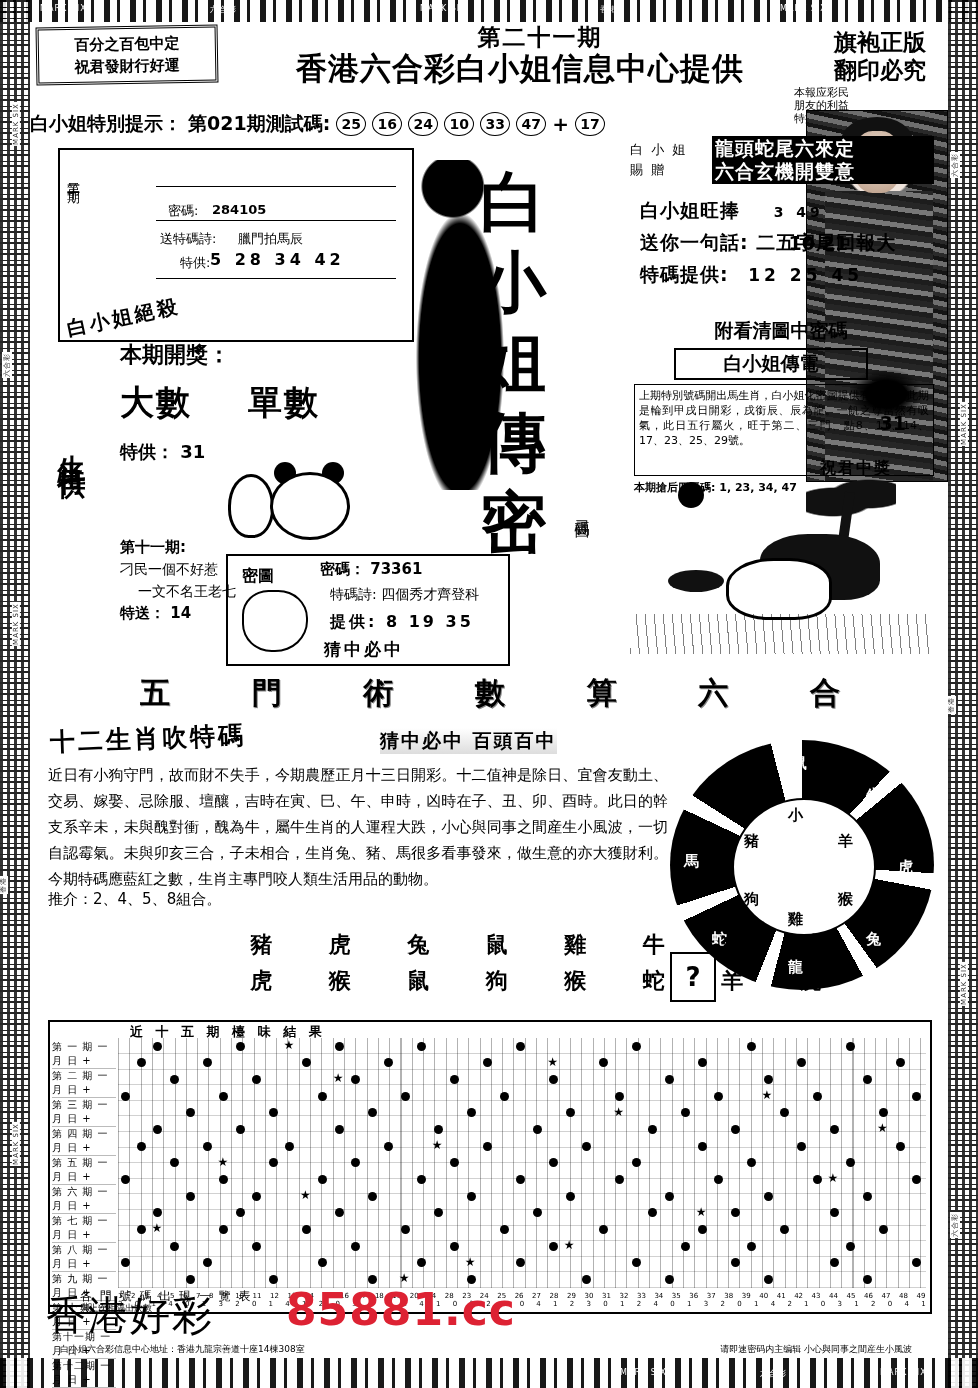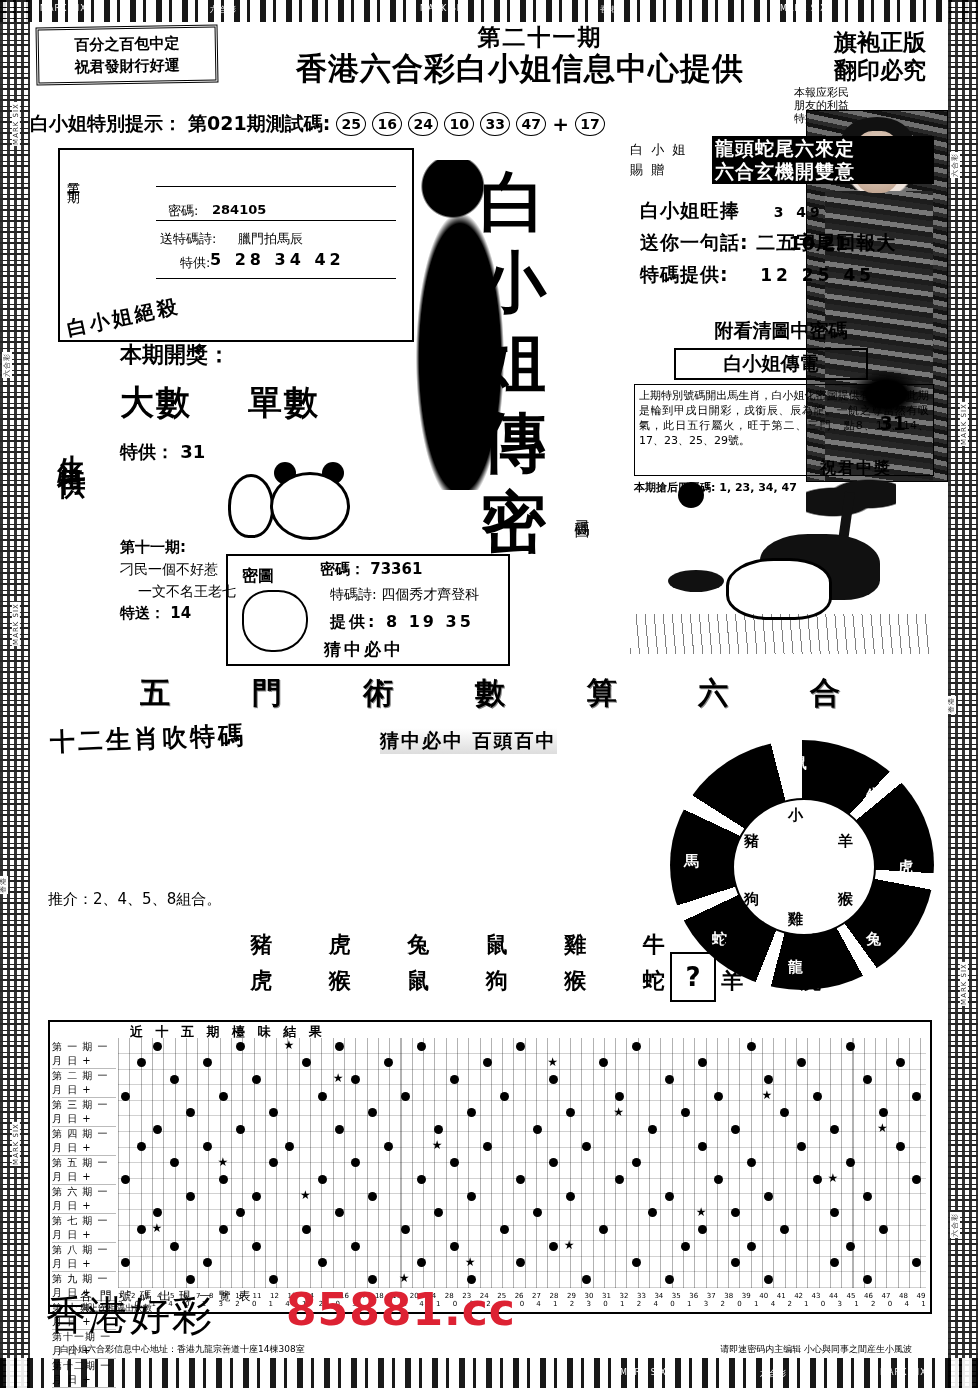--- a/index.html
+++ b/index.html
@@ -367,21 +367,21 @@
       <div class="rline" style="top:58px">
         <span>白小姐旺捧</span>
         <span class="nums" style="margin-left:26px;font-size:14px">3  49</span>
       </div>
       <div class="rline" style="top:90px">
         <span>送你一句話:</span>
         <span>二五字尾回報大</span>
       </div>
       <div class="rline" style="top:122px">
         <span>特碼提供:</span>
-        <span class="nums" style="margin-left:24px">12  25  45</span>
+        <span class="nums" style="margin-left:12px">12  25  45</span>
       </div>
       <div class="rbox">附看清圖中密碼</div>
       <div class="rnamebox">白小姐傳電</div>
       <div class="rpara">上期特別號碼開出馬生肖，白小姐化密圖提供有 4 號，此期是輪到甲戌日開彩，戌銜辰、辰為龍。一飢之尊當然有吸氣，此日五行屬火，旺于第二、三門、點8、11、14、17、23、25、29號。</div>
       <div class="rfoot">本期搶后四平碼: 1, 23, 34, 47</div>
       <div class="bless">祝君中獎</div>
     </div>
 
     <div class="horse">
       <div class="sun"></div>
@@ -398,20 +398,21 @@
       <span>門</span>
       <span>術</span>
       <span>數</span>
       <span>算</span>
       <span>六</span>
       <span>合</span>
     </div>
 
     <div class="artitle">十二生肖吹特碼</div>
     <div class="subbanner">猜中必中  百頭百中</div>
+    <div class="body-text">近日有小狗守門，故而財不失手，今期農歷正月十三日開彩。十二值神是除日、宜會友動土、交易、嫁娶、忌除服、壇釀，吉時在寅、巳、午、申時，凶時在子、丑、卯、酉時。此日的幹支系辛未，未與醜對衝，醜為牛，屬牛生肖的人運程大跌，小心與同事之間産生小風波，一切自認霉氣。未與卯亥三合，子未相合，生肖兔、豬、馬很多看事發來，做生意的亦大獲財利。今期特碼應藍紅之數，生肖主專門咬人類生活用品的動物。</div>
     <div class="predict">推介：2、4、5、8組合。</div>
 
     <div class="wheel">
       <div class="ring"></div>
       <div class="hole"></div>
       <div class="seg" style="left:122px;top:14px">鼠</div>
       <div class="seg" style="left:196px;top:46px">牛</div>
       <div class="seg" style="left:228px;top:118px">虎</div>
       <div class="seg" style="left:196px;top:190px">兔</div>
       <div class="seg" style="left:118px;top:218px">龍</div>

